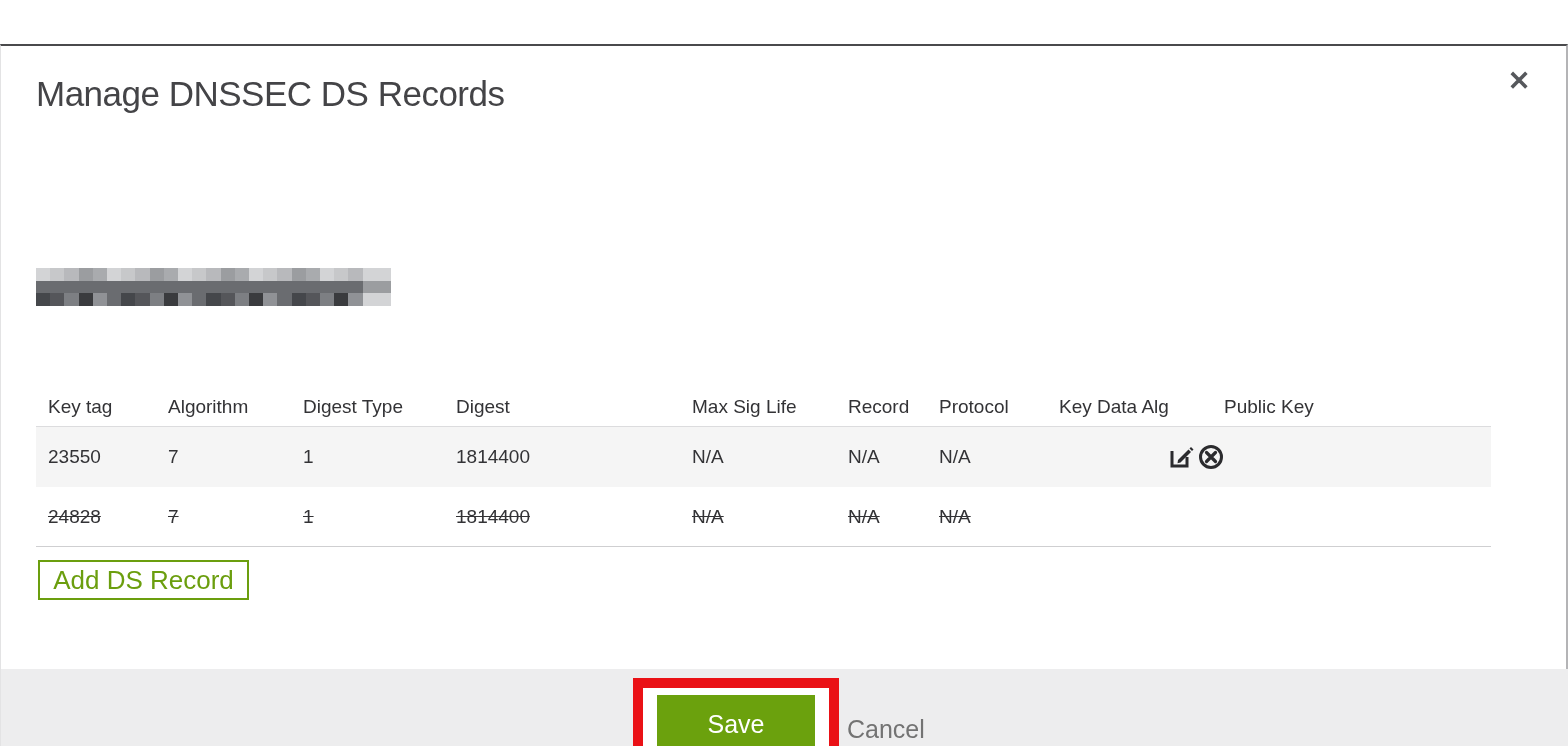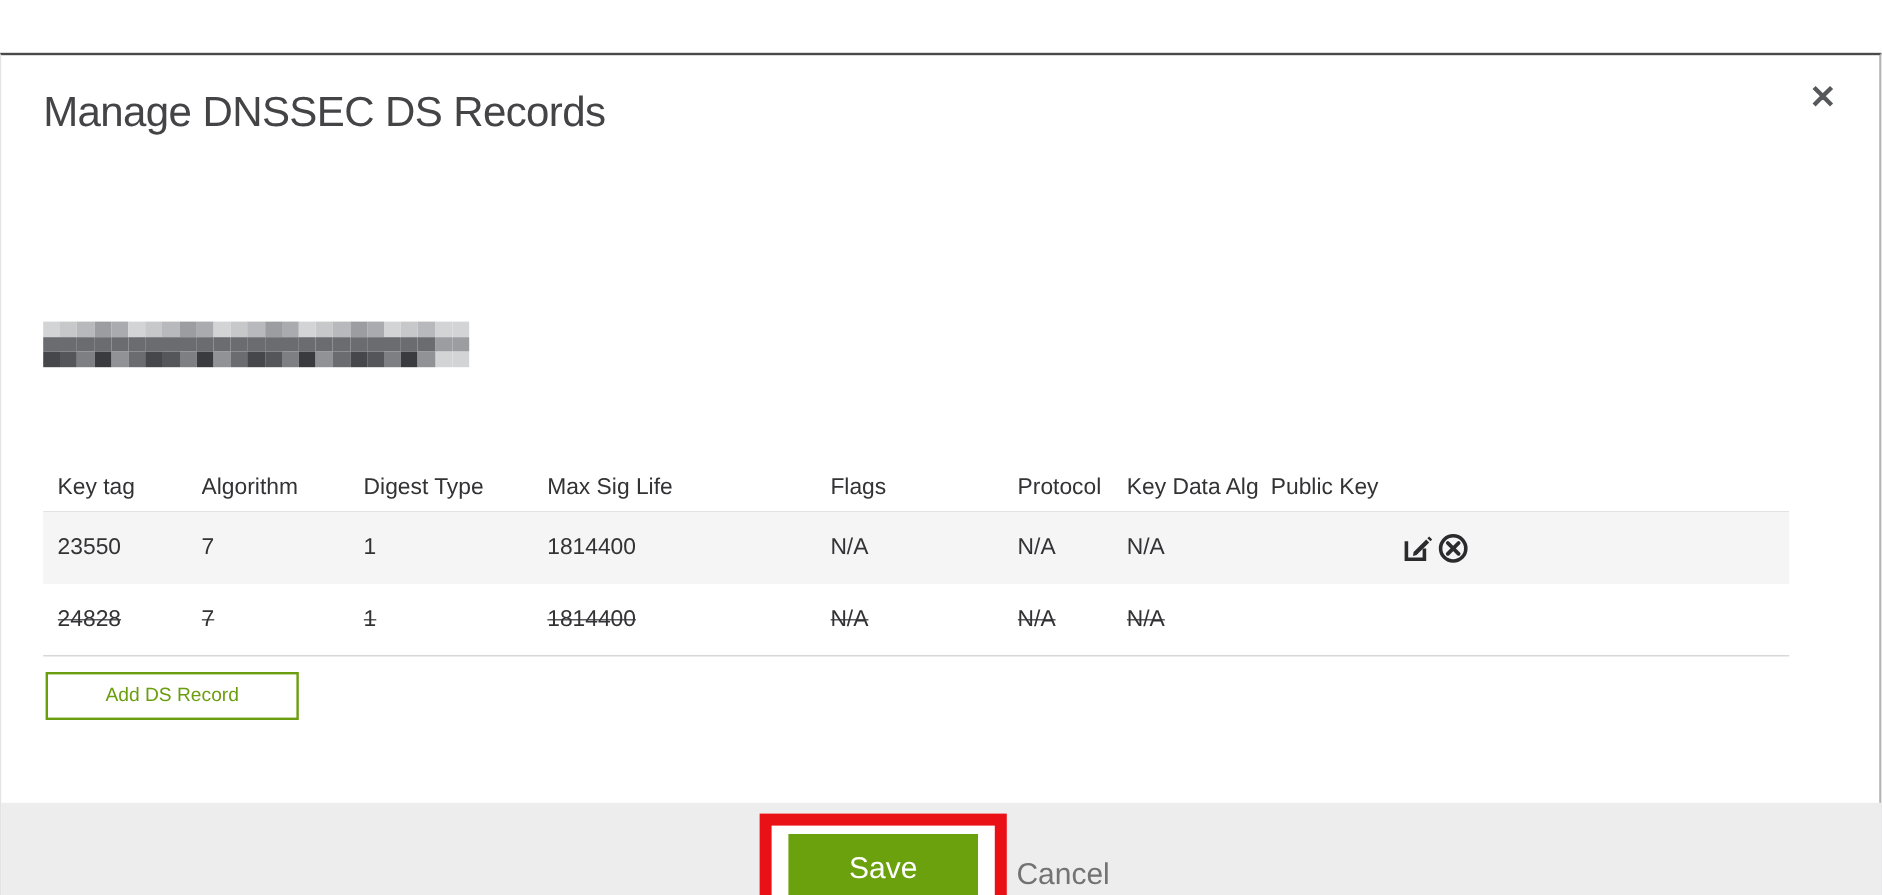--- a/index.html
+++ b/index.html
@@ -113,21 +113,21 @@
   
   .add-btn {
     position: absolute;
     left: 37px;
     top: 514px;
     width: 211px;
     height: 40px;
     background: #ffffff;
     border: 2px solid #6b9e0e;
     color: #6b9e0e;
-    font-size: 16px;
+    font-size: 26px;
     font-family: "Liberation Sans", sans-serif;
     cursor: pointer;
   }
 
   
   .footer {
     position: absolute;
     left: 0;
     top: 623px;
     width: 1568px;
@@ -275,22 +275,23 @@
       <div class="px" style="background: rgb(211, 212, 214);"></div>
     </div>
 
 
   <div class="ds-table">
 
     <div class="t-row t-head">
       <div class="cell">Key tag</div>
       <div class="cell">Algorithm</div>
       <div class="cell">Digest Type</div>
+      <div class="cell">Digest</div>
       <div class="cell">Max Sig Life</div>
-      <div class="cell">Flags</div>
+      <div class="cell">Record</div>
       <div class="cell">Protocol</div>
       <div class="cell">Key Data Alg</div>
       <div class="cell">Public Key</div>
     </div>
 
     <div class="t-row t-body-row row-active">
       <div class="cell">23550</div>
       <div class="cell">7</div>
       <div class="cell">1</div>
       <div class="cell">1814400</div>

